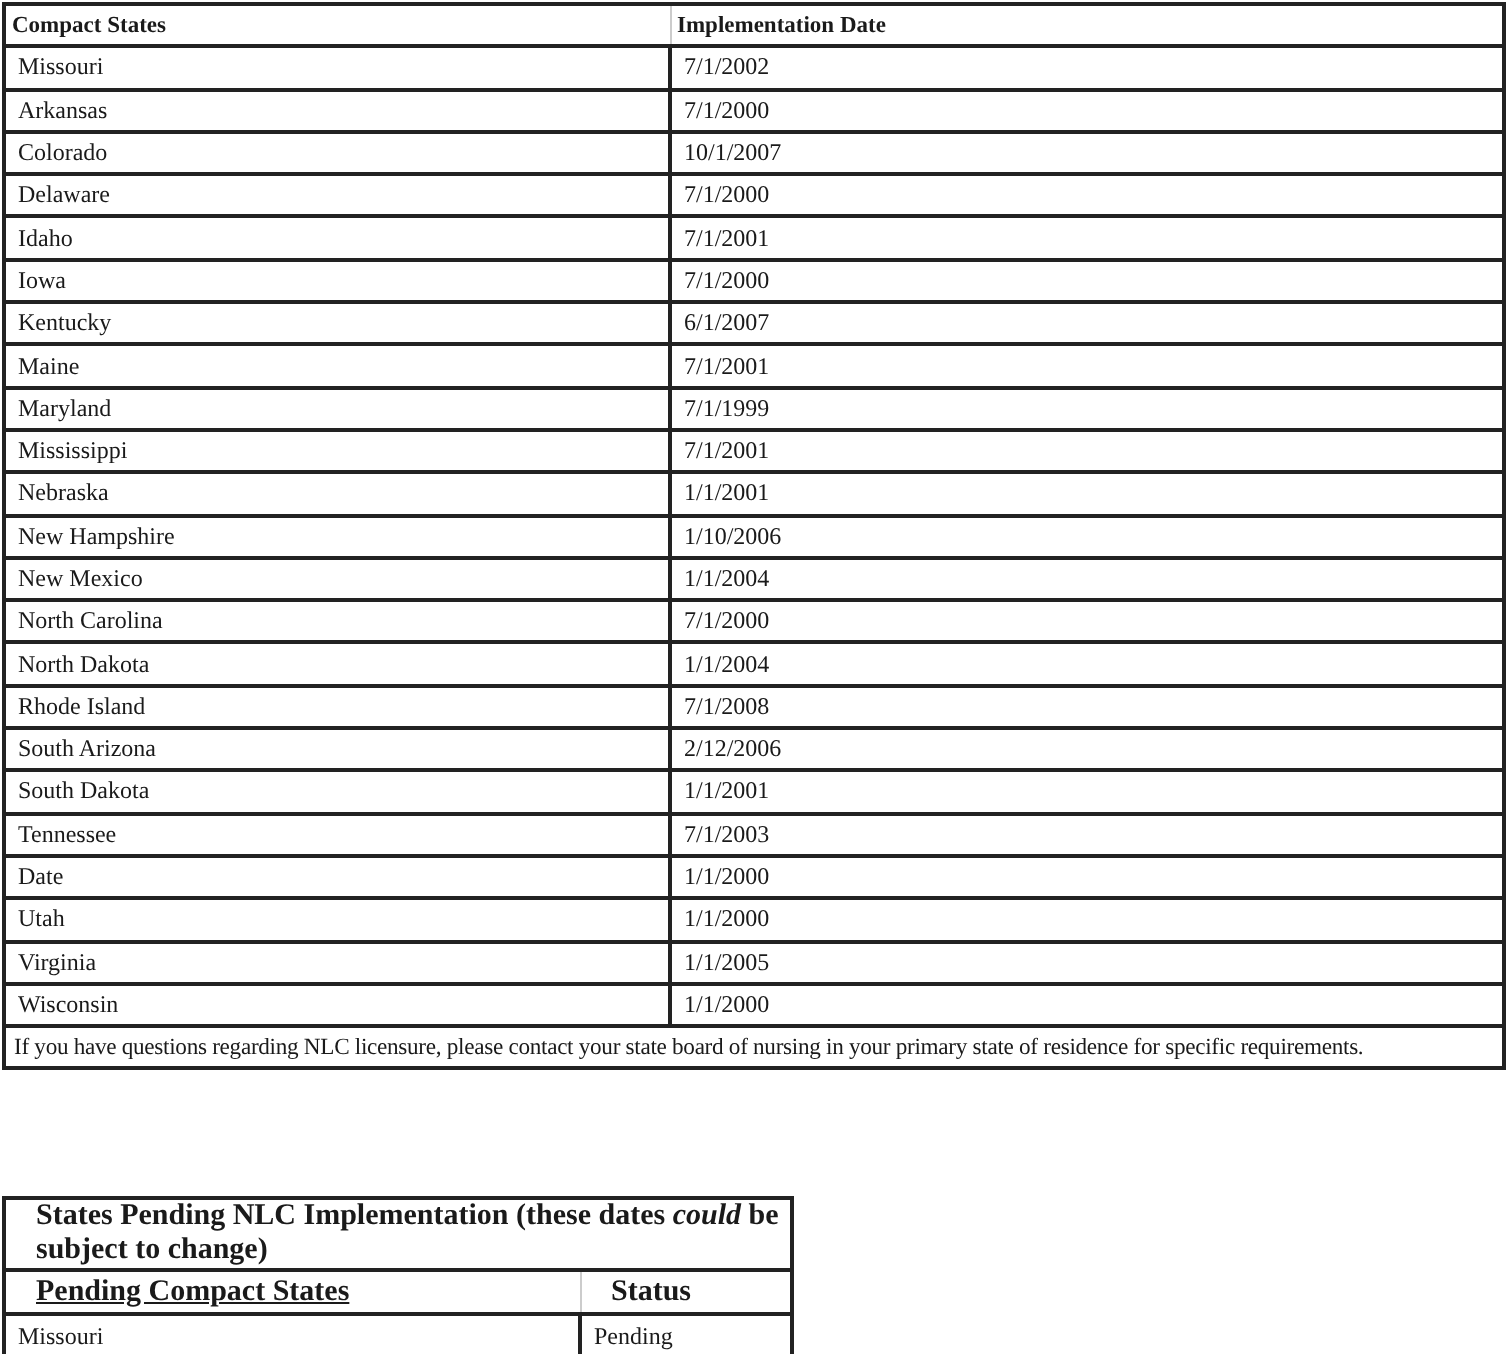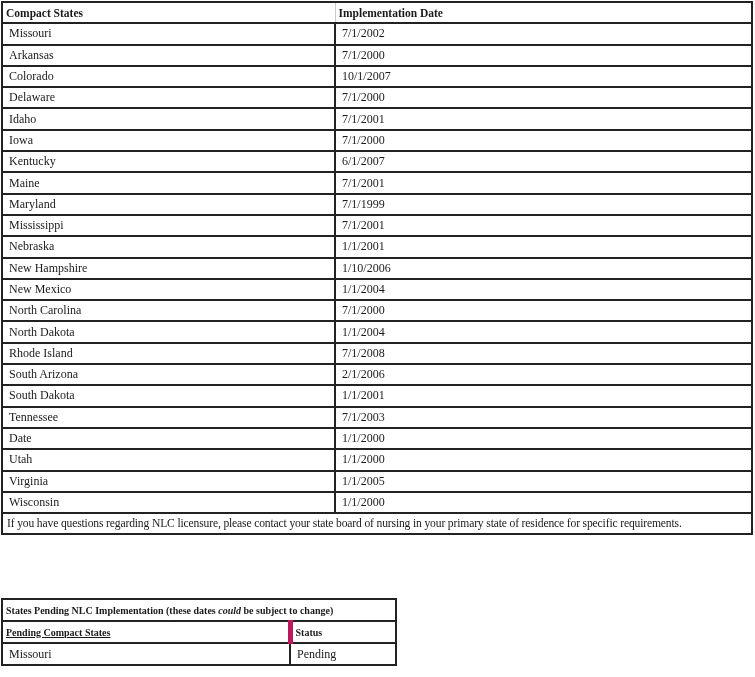--- a/index.html
+++ b/index.html
@@ -8,23 +8,23 @@
   table { border-collapse:collapse; position:absolute; }
   #main-table { left:1px; top:1px; width:752px; }
   #main-table td, #main-table th { border:2px solid #222; height:19.3px; padding:0 0 0 6px; text-align:left; vertical-align:middle; }
   #main-table th { font-weight:bold; padding-left:3px; font-size:11.5px; }
   #main-table th.h-state { border-right:1px solid #ccc; }
   #main-table th.h-date { border-left:1px solid #ccc; }
   #main-table td.state { width:325px; }
   #main-table td.note { padding-left:4px; font-size:11.6px; letter-spacing:-0.15px;margin-left:45px; }
   #pending-table { left:1px; top:598px; width:396px; }
   #pending-table td, #pending-table th { border:2px solid #222; height:20px; padding:0 0 0 6px; text-align:left; }
-  #pending-table th { font-weight:bold; padding-left:3px; font-size:10px; }
+  #pending-table th { font-weight:bold; padding-left:15px; font-size:15px; }
   #pending-table th.h-pstate { border-right:1px solid #ccc;text-decoration:underline; }
-  #pending-table th.h-status { border-left:5px solid #be185d;margin-left:34px; }
+  #pending-table th.h-status { border-left:1px solid #be185d;margin-left:34px; }
   #pending-table td.pstate { width:280px; }
 </style>
 </head>
 <body>
 
 <table id="main-table">
   <thead>
     <tr>
       <th class="h-state">Compact States</th>
       <th class="h-date">Implementation Date</th>
@@ -90,21 +90,21 @@
       <tr>
         <td class="state">North Dakota</td>
         <td>1/1/2004</td>
       </tr>
       <tr>
         <td class="state">Rhode Island</td>
         <td>7/1/2008</td>
       </tr>
       <tr>
         <td class="state">South Arizona</td>
-        <td>2/1/2006</td>
+        <td>2/12/2006</td>
       </tr>
       <tr>
         <td class="state">South Dakota</td>
         <td>1/1/2001</td>
       </tr>
       <tr>
         <td class="state">Tennessee</td>
         <td>7/1/2003</td>
       </tr>
       <tr>

